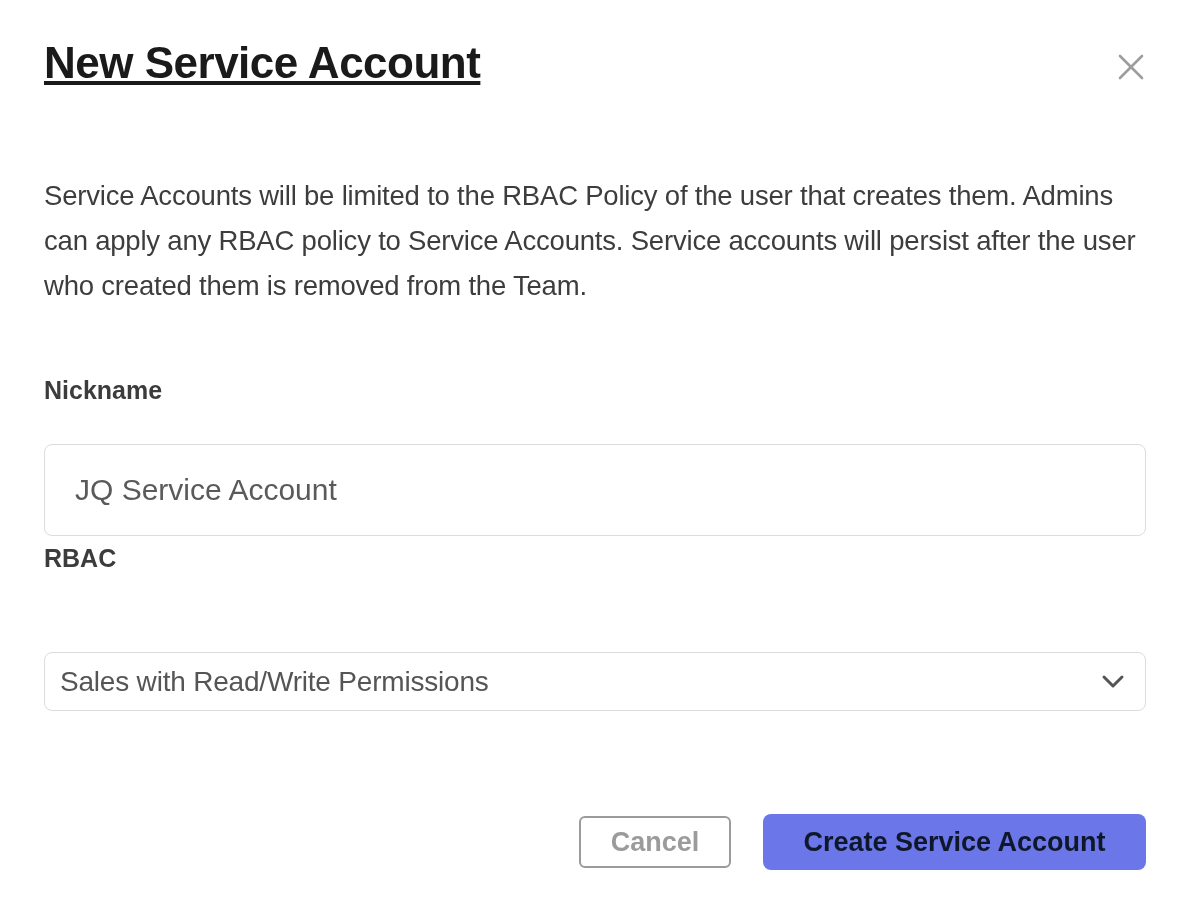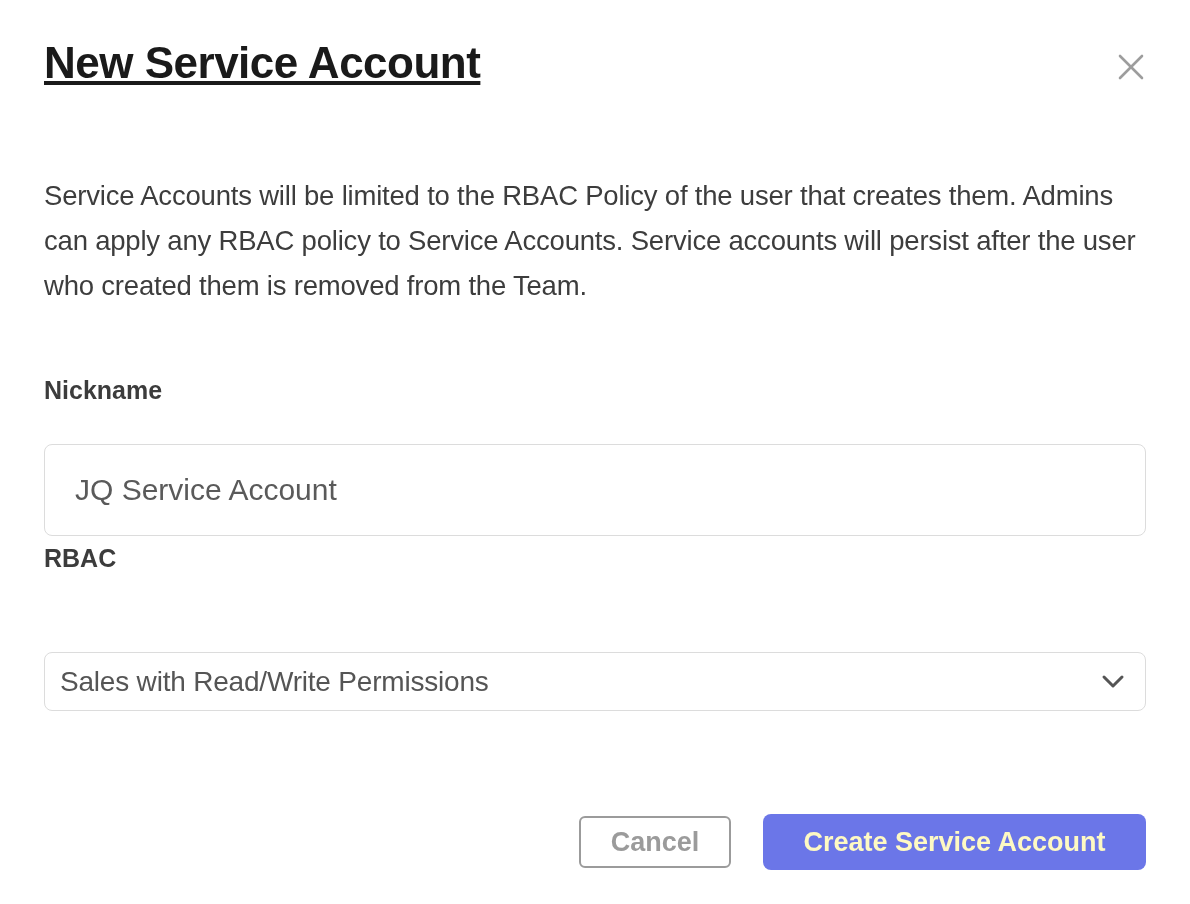--- a/index.html
+++ b/index.html
@@ -145,21 +145,21 @@
     height: 52px;
     background: #ffffff;
     color: #9b9b9b;
     border: 2px solid #9b9b9b;
     border-radius: 6px;
   }
   .btn-create {
     width: 383px;
     height: 56px;
     background: #6b76e8;
-    color: #fef9c3;
+    color: #0f172a;
     border: none;
     border-radius: 8px;
   }
 </style>
 </head>
 <body>
 
 <div class="modal">
 
   <h1 class="modal-title">New Service Account</h1>

